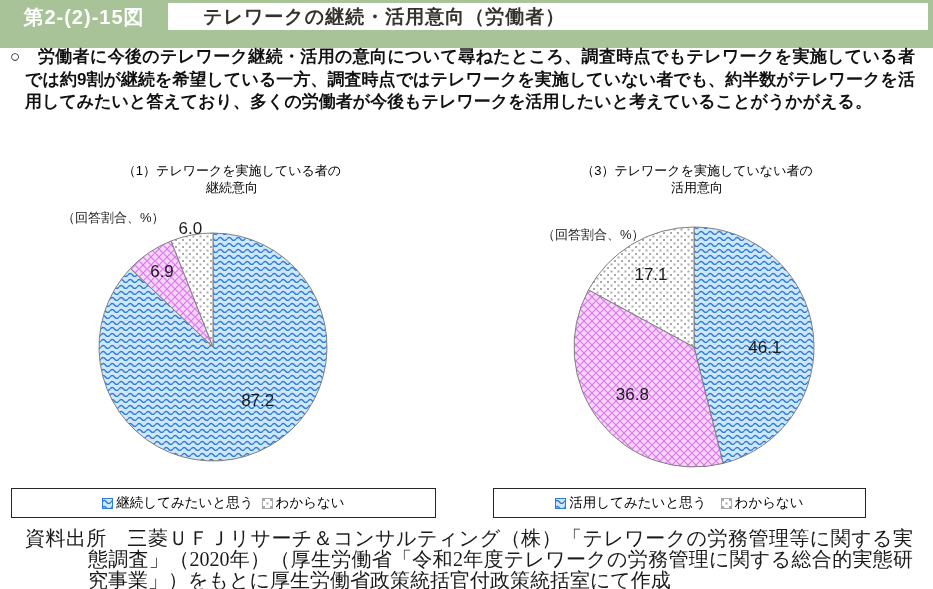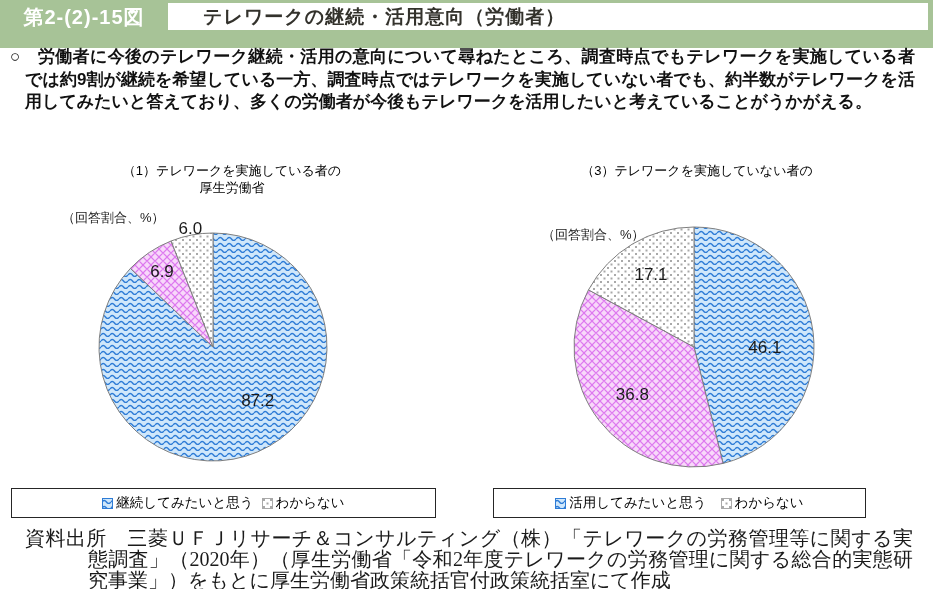--- a/index.html
+++ b/index.html
@@ -57,21 +57,21 @@
     <div class="header-label">第2-(2)-15図</div>
     <div class="header-titlebox">
       <div class="header-title" style="color: rgb(51, 50, 44); padding-left: 35px;">テレワークの継続・活用意向（労働者）</div>
     </div>
   </div>
 
   <p class="lead">○　労働者に今後のテレワーク継続・活用の意向について尋ねたところ、調査時点でもテレワークを実施している者では約9割が継続を希望している一方、調査時点ではテレワークを実施していない者でも、約半数がテレワークを活用してみたいと答えており、多くの労働者が今後もテレワークを活用したいと考えていることがうかがえる。</p>
 
   <div class="chart-title c0">
       <div>（1）テレワークを実施している者の</div>
-      <div>厚生労働省</div>
+      <div>継続意向</div>
     </div>
   <div class="unit-label c0">（回答割合、%）</div>
   <div class="pie-wrap c0"><svg width="260" height="260" viewBox="0 0 260 260">
         <defs>
           <pattern id="p0-blue-wave" patternUnits="userSpaceOnUse" width="9" height="6">
             <rect x="0" y="0" width="9" height="6" fill="#cfe7fb"></rect>
             <path d="M0,4 Q2.25,1 4.5,4 T9,4" stroke="#2e7cd6" stroke-width="1.4" fill="none"></path>
           </pattern>
           <pattern id="p0-pink-diamond" patternUnits="userSpaceOnUse" width="8" height="8">
             <rect x="0" y="0" width="8" height="8" fill="#f8d8fa"></rect>
@@ -113,20 +113,21 @@
             </pattern>
           </defs>
           <rect x="0.5" y="0.5" width="10" height="10" fill="url(#lg0-gray-dots)" stroke="#a9a9a9" stroke-width="1"></rect>
         </svg>
         <span>わからない</span>
       </span>
     </div>
 
   <div class="chart-title c1">
       <div>（3）テレワークを実施していない者の</div>
+      <div>活用意向</div>
     </div>
   <div class="unit-label c1">（回答割合、%）</div>
   <div class="pie-wrap c1"><svg width="260" height="260" viewBox="0 0 260 260">
         <defs>
           <pattern id="p1-blue-wave" patternUnits="userSpaceOnUse" width="9" height="6">
             <rect x="0" y="0" width="9" height="6" fill="#cfe7fb"></rect>
             <path d="M0,4 Q2.25,1 4.5,4 T9,4" stroke="#2e7cd6" stroke-width="1.4" fill="none"></path>
           </pattern>
           <pattern id="p1-pink-diamond" patternUnits="userSpaceOnUse" width="8" height="8">
             <rect x="0" y="0" width="8" height="8" fill="#f8d8fa"></rect>

